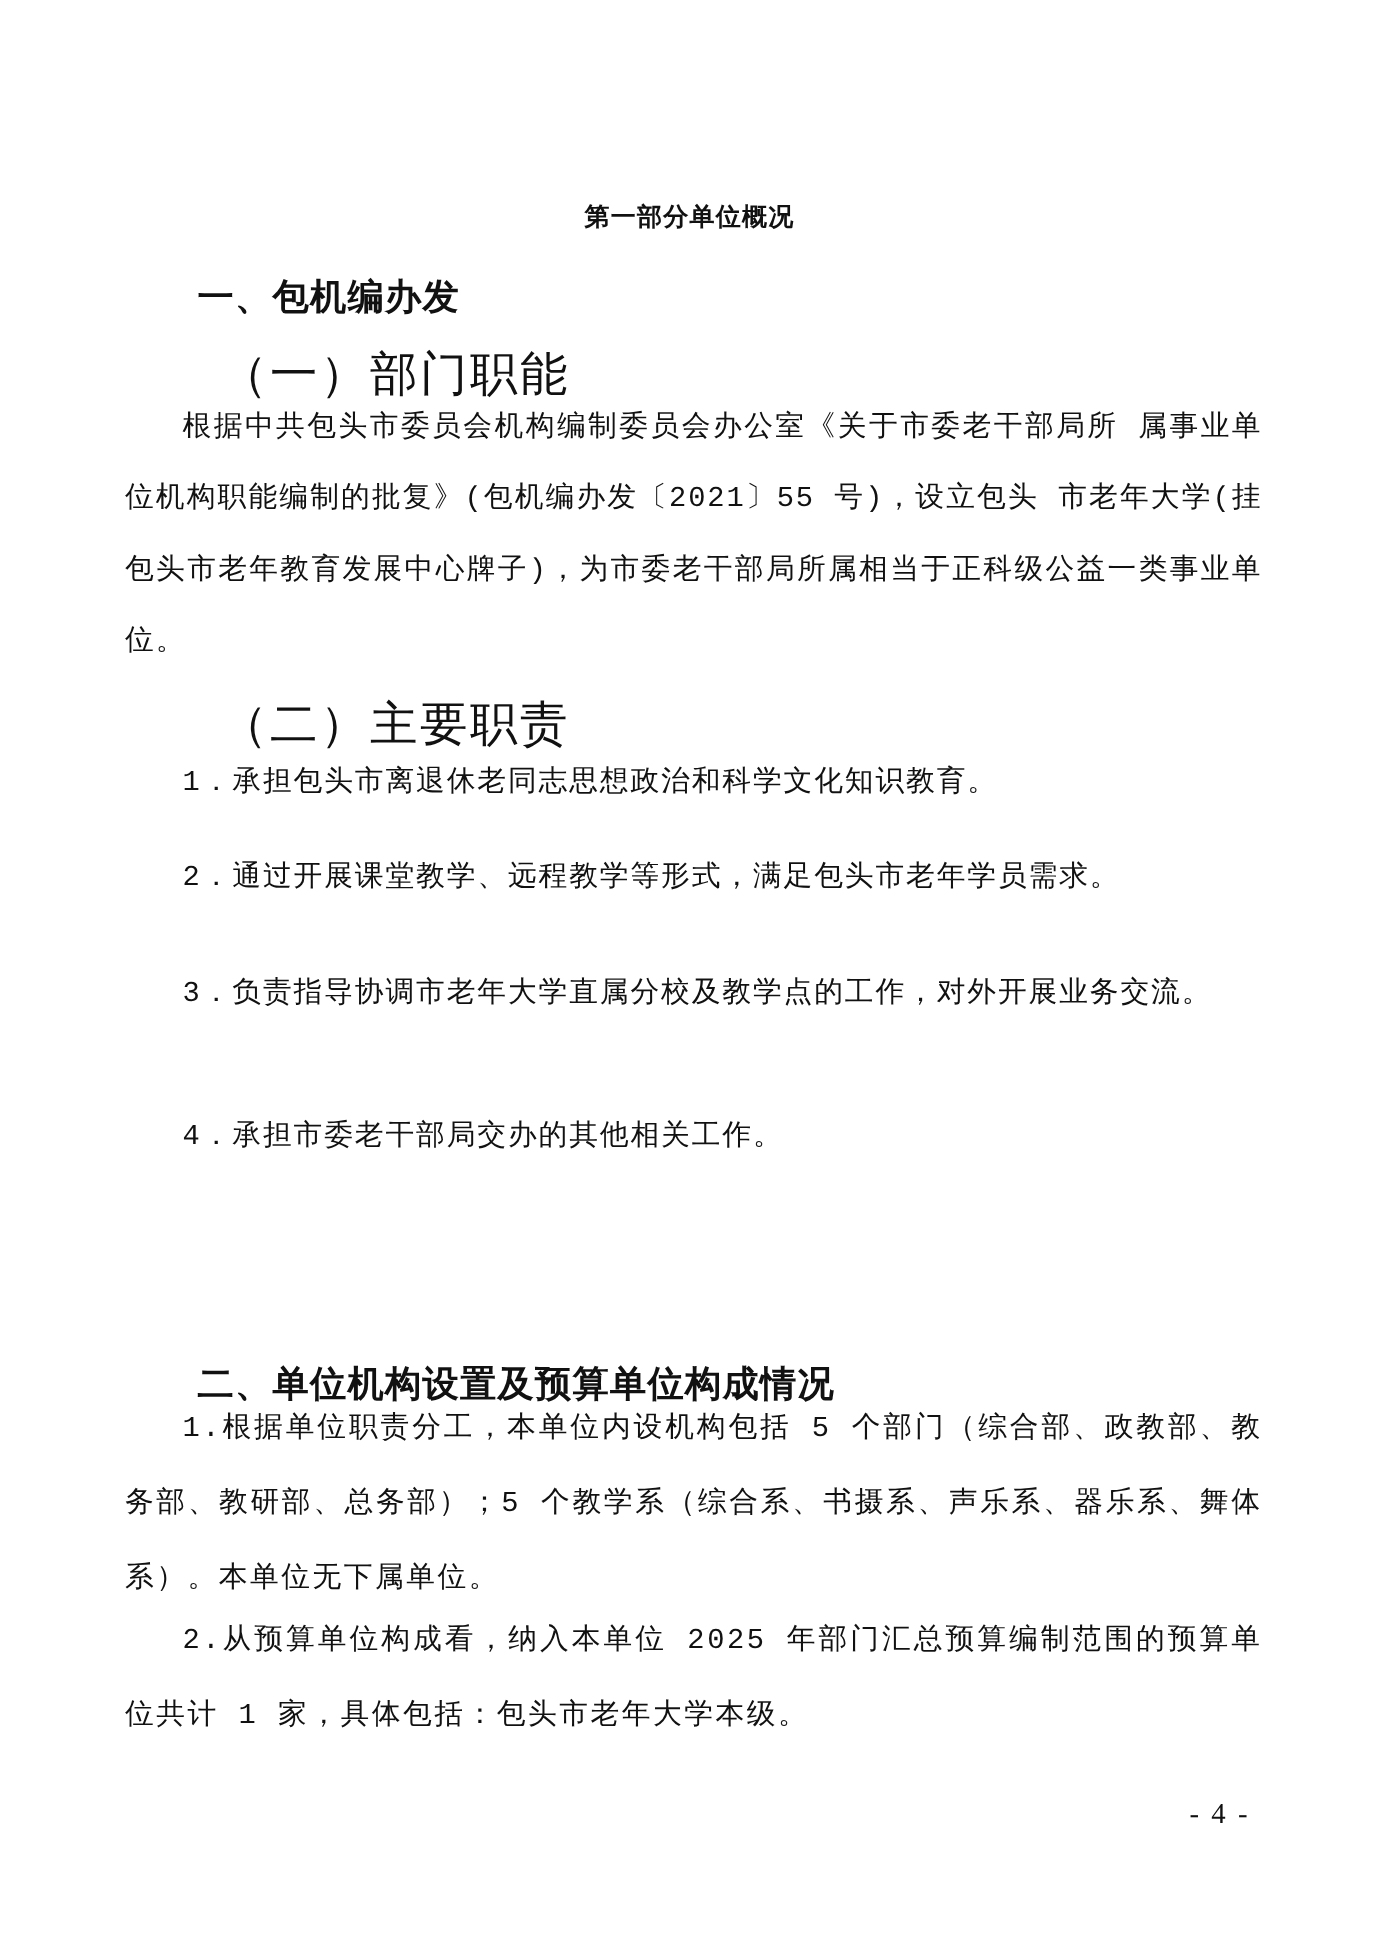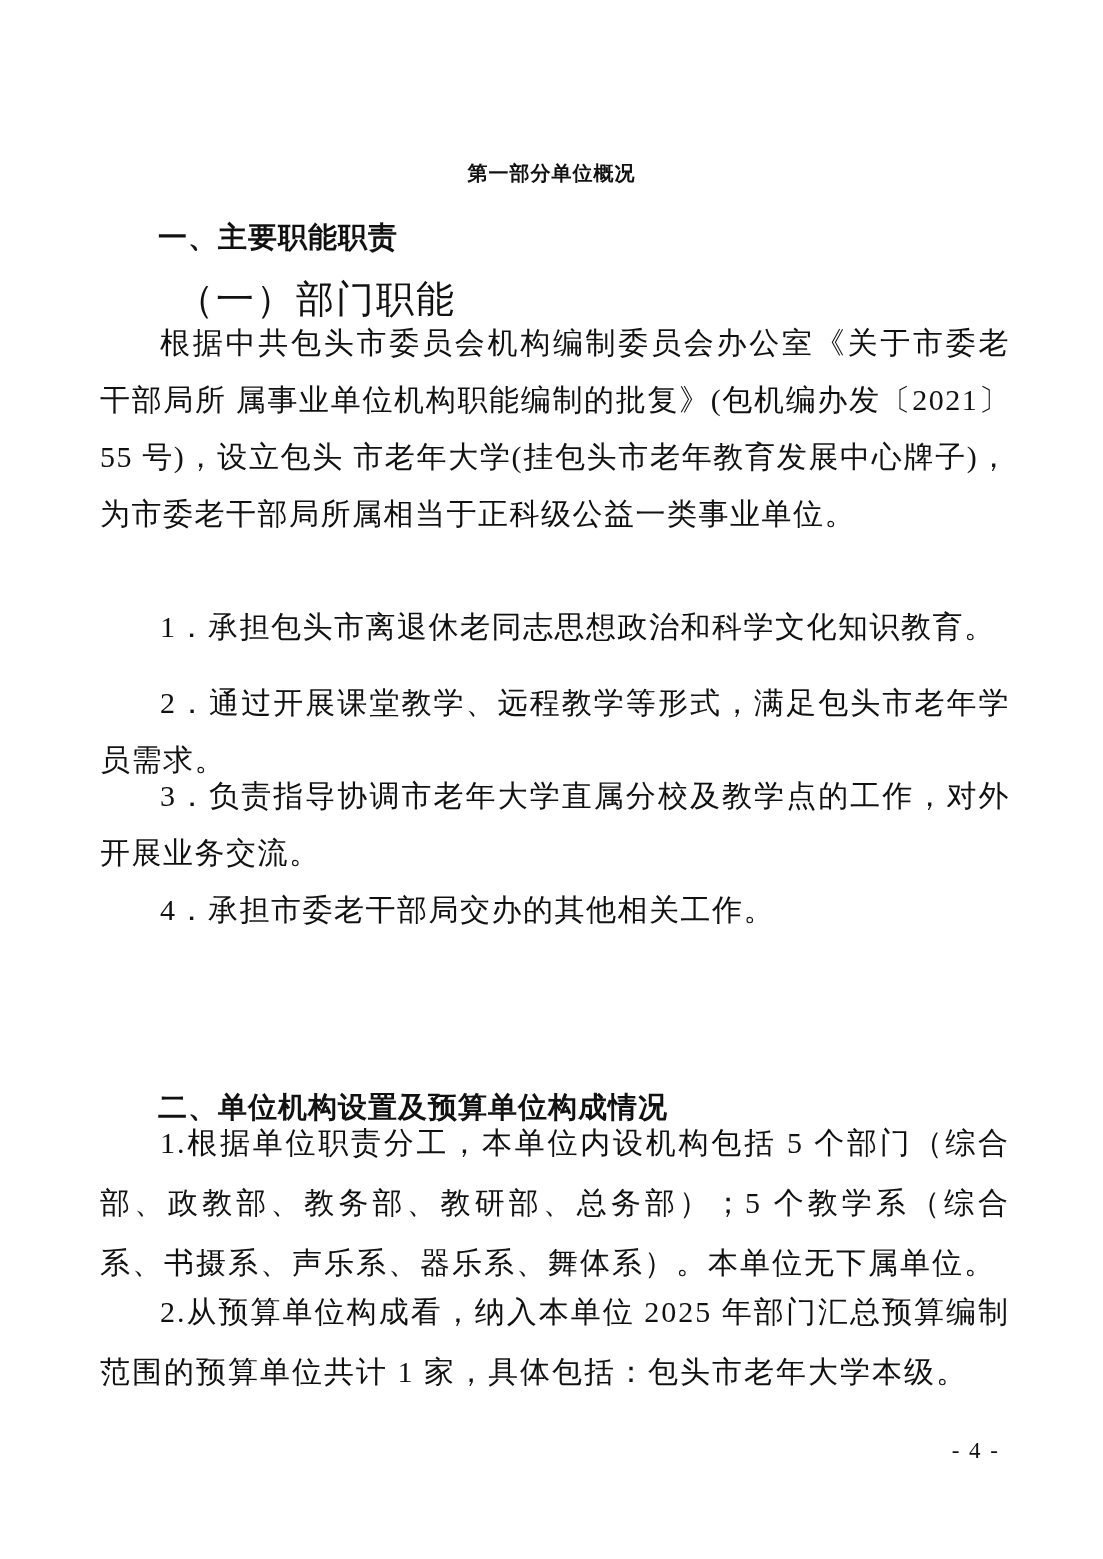--- a/index.html
+++ b/index.html
@@ -48,22 +48,22 @@
     text-indent: 2em;
     letter-spacing: 2px;
     white-space: nowrap;
   }
   .sub-one { top: 274px; }
   .sub-two { top: 554px; }
   .para {
     position: absolute;
     left: 100px;
     width: 910px;
-    font-family: Liberation Serif, serif;
-    font-size: 30px;
+    font-family: Liberation Mono, monospace;
+    font-size: 23px;
     line-height: 57px;
     letter-spacing: 1.5px;
     text-align: justify;
     text-align-last: left;
     text-indent: 2em;
   }
   .para-a  { top: 314px; }
   .item-1  { top: 598px; }
   .item-2  { top: 674px; }
   .item-3  { top: 767px; }
@@ -80,26 +80,27 @@
     letter-spacing: 2px;
   }
 </style>
 </head>
 <body>
 
 <div class="page">
 
   <div class="doc-title">第一部分单位概况</div>
 
-  <div class="sec-heading heading-one">一、主要职能职责</div>
+  <div class="sec-heading heading-one">一、包机编办发</div>
 
   <div class="sub-heading sub-one">（一）部门职能</div>
 
   <div class="para para-a">根据中共包头市委员会机构编制委员会办公室《关于市委老干部局所 属事业单位机构职能编制的批复》(包机编办发〔2021〕55 号)，设立包头 市老年大学(挂包头市老年教育发展中心牌子)，为市委老干部局所属相当于正科级公益一类事业单位。</div>
 
+  <div class="sub-heading sub-two">（二）主要职责</div>
 
   <div class="para item-1">1．承担包头市离退休老同志思想政治和科学文化知识教育。</div>
 
   <div class="para item-2">2．通过开展课堂教学、远程教学等形式，满足包头市老年学员需求。</div>
 
   <div class="para item-3">3．负责指导协调市老年大学直属分校及教学点的工作，对外开展业务交流。</div>
 
   <div class="para item-4">4．承担市委老干部局交办的其他相关工作。</div>
 
   <div class="sec-heading heading-two">二、单位机构设置及预算单位构成情况</div>

